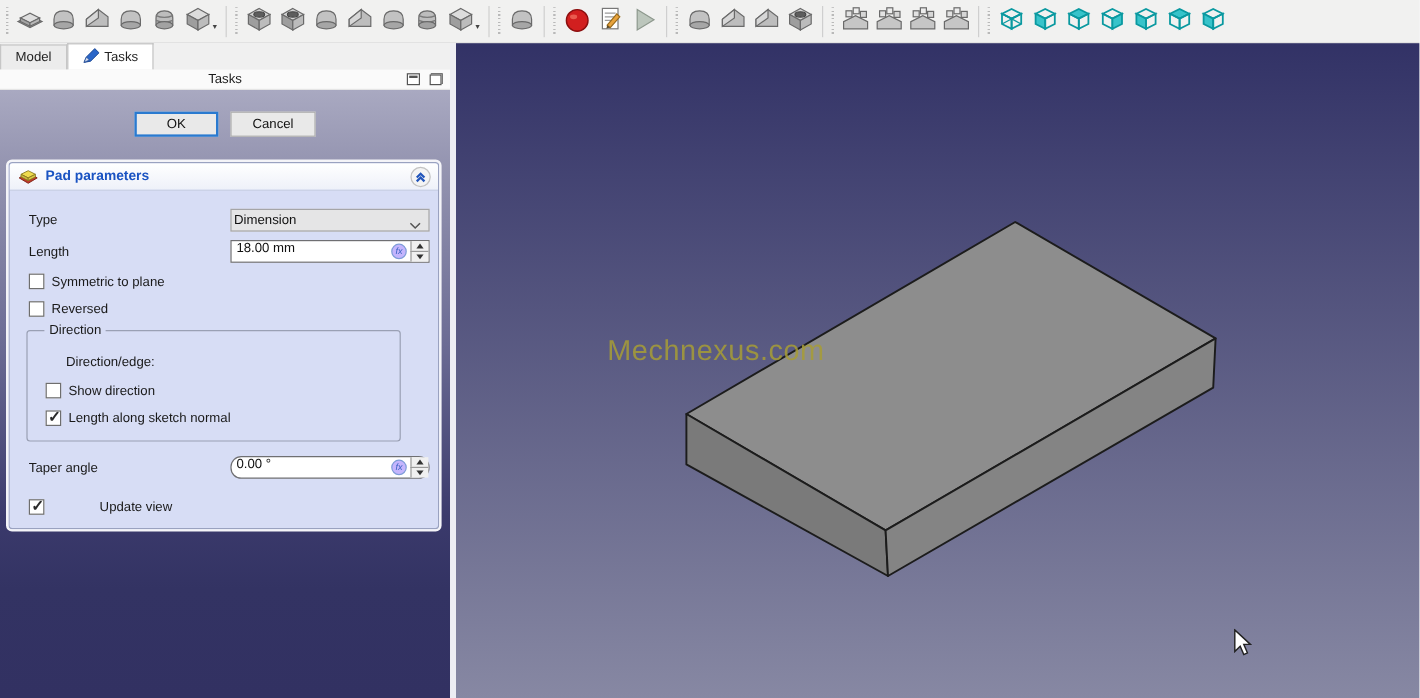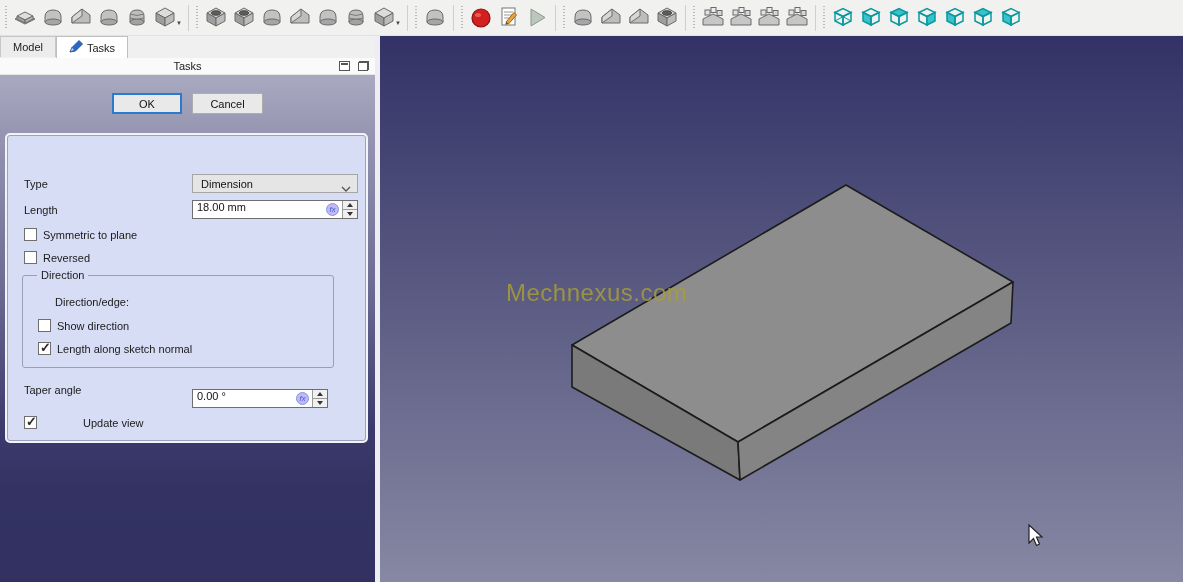--- a/index.html
+++ b/index.html
@@ -10,21 +10,21 @@
   #toolbar { position:absolute; left:0; top:0; width:1183px; height:36px; background:#f1f1f0;
              display:flex; align-items:center; padding-left:2px; border-bottom:1px solid #e2e2e2; }
   .tb-handle { width:5px; height:24px; margin:0 2px;
                background-image:repeating-linear-gradient(180deg,#b9b9b9 0 1px,transparent 1px 3px);
                background-size:2px 100%; background-repeat:no-repeat; background-position:1px 0; }
   .tb-sep { width:1px; height:26px; background:#cfcfcf; margin:0 4px; }
   .tb-btn { width:28px; height:28px; display:flex; align-items:center; justify-content:center; border:1px solid transparent; }
   .tb-caret { font-size:6px; color:#444; margin:10px 2px 0 -3px; }
 
   
-  #tabrow { position:absolute; left:0; top:36px; width:375px; height:22px; background:#f0f0f0; display:flex; align-items:flex-start; }
+  #tabrow { position:absolute; left:0; top:36px; width:375px; height:22px; background:#f0f0f0; display:flex; align-items:center; }
   .tab { height:21px; display:flex; align-items:center; gap:4px; padding:0 12px; border:1px solid #c6c6c6; border-bottom:none;
          background:#ececec; color:#222; }
   .tab.active { background:#ffffff; height:22px; border-color:#bfbfbf; }
 
   
   #panel-title { position:absolute; left:0; top:58px; width:375px; height:17px; background:#fafafa;
                  display:flex; align-items:center; justify-content:center; border-bottom:1px solid #e5e5e5; }
   .title-icons { position:absolute; right:6px; top:3px; display:flex; gap:8px; }
   .ti-box { width:11px; height:10px; border:1px solid #555; position:relative; background:#fff; }
   .ti-box.min::before { content:""; position:absolute; left:1px; right:1px; top:1px; height:2px; background:#555; }
@@ -46,21 +46,21 @@
   #dlg-header { position:absolute; left:1px; top:1px; right:1px; height:23px; border-radius:3px 3px 0 0;
                 background:linear-gradient(180deg,#ffffff,#eef1f9); border-bottom:1px solid #c4cade;
                 display:flex; align-items:center; padding:0 6px; gap:5px; }
   #dlg-title { color:#1a53c2; font-weight:bold; font-size:11.5px; }
   #dlg-collapse { position:absolute; right:6px; top:3px; width:17px; height:17px; border-radius:50%;
                   border:1px solid #c2c2c2; background:#f4f4f4; display:flex; align-items:center; justify-content:center; }
 
   .lbl { position:absolute; color:#1a1a1a; white-space:nowrap; }
 
   .combo { position:absolute; height:19px; background:#e5e5e6; border:1px solid #a5a5a7;
-           display:flex; align-items:center; padding:0 8px; color:#111; }
+           display:flex; align-items:center; padding:0 2px; color:#111; }
   .combo .chev { position:absolute; right:6px; top:7px; }
 
   .spin { position:absolute; height:19px; background:#ffffff; border:1px solid #6f6f72;
           display:flex; align-items:flex-start; padding:0 4px; color:#111; }
   .fx { position:absolute; right:18px; top:2px; width:13px; height:13px; border-radius:50%;
         background:#c4b5fd; border:1px solid #7e9cd8; color:#3a63c2; font-size:7.5px; font-style:italic;
         display:flex; align-items:center; justify-content:center; }
   .spinner { position:absolute; right:0; top:0; width:15px; height:17px; display:flex; flex-direction:column; }
   .spinner div { flex:1; background:#f0f0f0; border-left:1px solid #9a9a9a; display:flex; align-items:center; justify-content:center; }
   .spinner div + div { border-top:1px solid #9a9a9a; }
@@ -348,20 +348,35 @@
       <span class="ti-box float"></span>
     </span>
   </div>
 
   <div id="panel-body">
 
     <button id="ok-btn" class="btn">OK</button>
     <button id="cancel-btn" class="btn">Cancel</button>
 
     <div id="dialog">
+      <div id="dlg-header">
+        <span><svg width="19" height="18" viewBox="0 0 24 24">
+              <polygon points="2,15 12,9 22,15 12,21" fill="#c0392b" stroke="#7c2012" stroke-width="1"></polygon>
+              <polygon points="4,11 12,7 20,11 12,15" fill="#efdb4e" stroke="#8a7a1e" stroke-width="1"></polygon>
+              <polygon points="4,11 12,15 12,18 4,14" fill="#cdbb3e" stroke="#8a7a1e" stroke-width="1"></polygon>
+              <polygon points="20,11 12,15 12,18 20,14" fill="#ddca45" stroke="#8a7a1e" stroke-width="1"></polygon>
+            </svg></span>
+        <span id="dlg-title">Pad parameters</span>
+        <span id="dlg-collapse">
+            <svg width="11" height="11" viewBox="0 0 12 12">
+              <path d="M2.5 6.5 L6 3 L9.5 6.5" stroke="#2255bb" fill="none" stroke-width="2"></path>
+              <path d="M2.5 10 L6 6.5 L9.5 10" stroke="#2255bb" fill="none" stroke-width="2"></path>
+            </svg>
+          </span>
+      </div>
 
       <span class="lbl" style="left:17px; top:43px;">Type</span>
       <div class="combo" style="left:185px; top:39px; width:166px;">
         <span>Dimension</span>
         <span class="chev"><svg width="10" height="6" viewBox="0 0 10 6">
               <path d="M1 1 L5 5 L9 1" stroke="#555" fill="none" stroke-width="1.3"></path>
             </svg></span>
       </div>
 
       <span class="lbl" style="left:17px; top:69px;">Length</span>
@@ -396,21 +411,21 @@
           <span class="chk"></span>
           <span>Show direction</span>
         </div>
         <div class="chkrow" style="left:15px; top:66px;">
           <span class="chk on"></span>
           <span>Length along sketch normal</span>
         </div>
       </div>
 
       <span class="lbl" style="left:17px; top:249px;">Taper angle</span>
-      <div class="spin" style="left:185px; top:254px; width:136px;">
+      <div class="spin" style="left:185px; top:245px; width:166px;border-radius:9px;">
         <span>0.00 °</span>
         <span class="fx">fx</span>
         <span class="spinner">
             <div>
               <span class="arr-u"></span>
             </div>
             <div>
               <span class="arr-d"></span>
             </div>
           </span>

